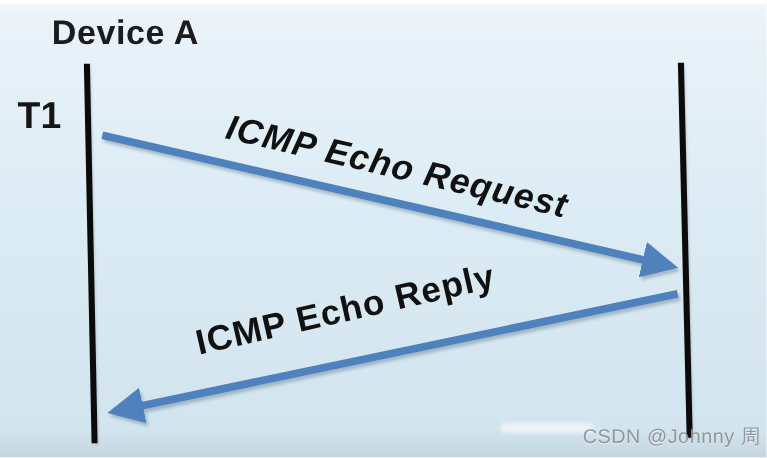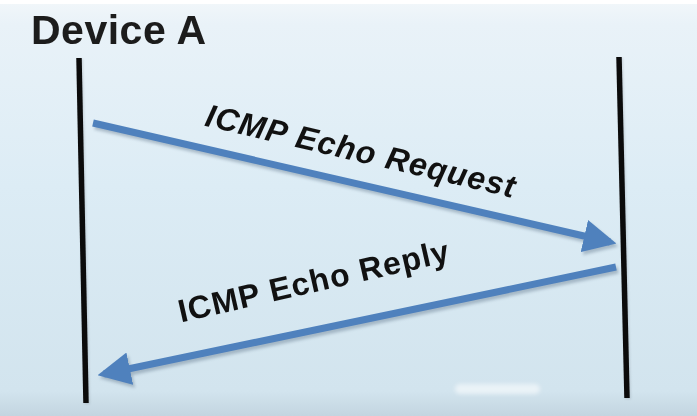--- a/index.html
+++ b/index.html
@@ -13,25 +13,26 @@
   }
   .top-strip {
     position: absolute;
     left: 0; top: 0;
     width: 100%; height: 4px;
     background: #ffffff;
   }
   .actor-label {
     position: absolute;
     color: #1c1c1c;
-    font-size: 41px;
+    font-size: 31px;
     font-weight: 600;
     line-height: 36px;
     white-space: nowrap;
     letter-spacing: 0.5px;
+    margin-left: 16px;
   }
   .actor-a { left: 31px; top: 12px; }
   .actor-b { left: 557px; top: 11px; }
   .t-label {
     position: absolute;
     color: #161616;
     font-size: 34px;
     font-weight: 700;
     line-height: 40px;
     white-space: nowrap;
@@ -87,20 +88,21 @@
 </head>
 <body>
 
 <div class="stage">
 
   <div class="top-strip"></div>
 
   <div class="actor-label actor-a">Device A</div>
 
 
+  <div class="t-label t1">T1</div>
 
 
   <svg class="canvas" width="697" height="416" viewBox="0 0 697 416">
     <defs>
       <marker id="arrowhead" viewBox="0 0 10 10" refX="8" refY="5" markerWidth="4.7" markerHeight="4.7" orient="auto">
         <path d="M0,0 L10,5 L0,10 z" fill="#4f81bd"></path>
       </marker>
     </defs>
 
     <g class="lifeline-group">
@@ -113,14 +115,15 @@
       <line x1="616" y1="267" x2="104" y2="374" stroke="#4f81bd" stroke-width="7" marker-end="url(#arrowhead)"></line>
     </g>
   </svg>
 
   <div class="msg-label msg-request">ICMP Echo Request</div>
 
   <div class="msg-label msg-reply">ICMP Echo Reply</div>
 
   <div class="smudge"></div>
 
+  <div class="watermark">CSDN @Johnny 周</div>
 
 </div>
 
 </body></html>

